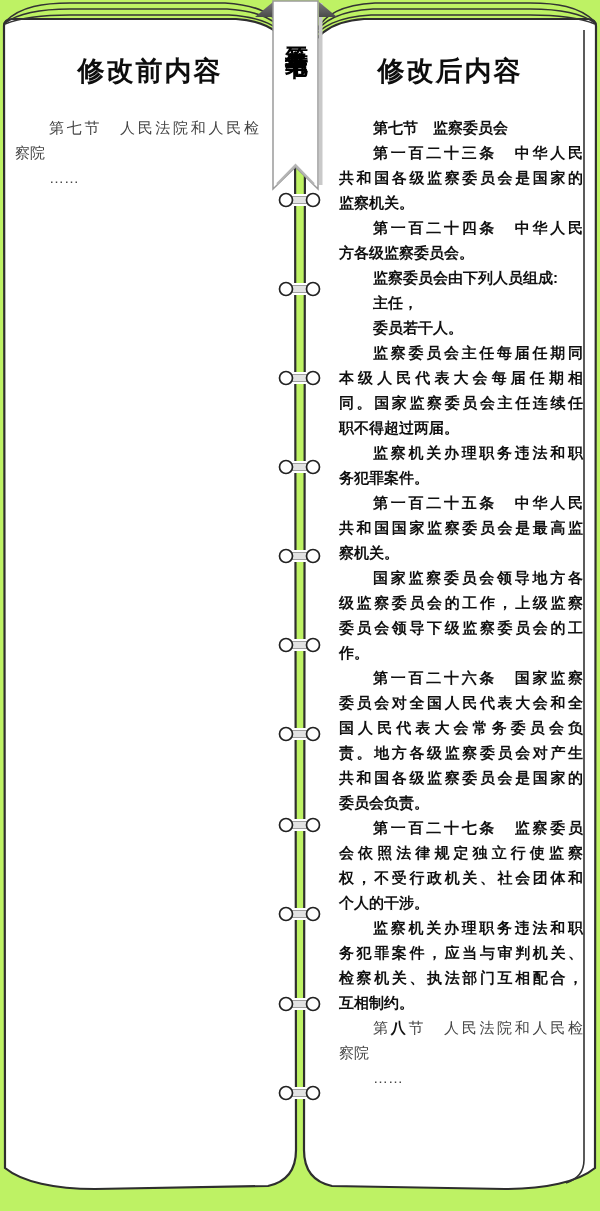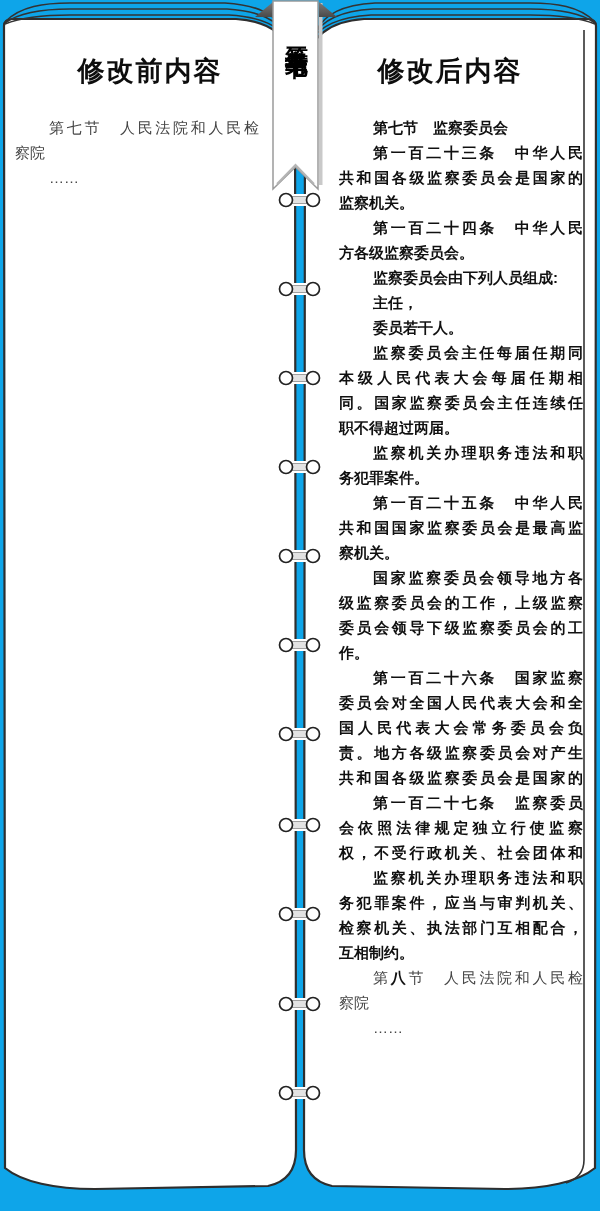--- a/index.html
+++ b/index.html
@@ -1,17 +1,17 @@
 <!DOCTYPE html>
 <html><head>
 <meta charset="utf-8">
 <style>
   html,body{margin:0;padding:0;background:#fff;}
   .stage{
-    position:relative;width:600px;height:1211px;background:#0ea5e9;overflow:hidden;
+    position:relative;width:600px;height:1211px;background:#bef264;overflow:hidden;
     font-family:"Liberation Sans","DejaVu Sans",sans-serif;
   }
   .art{position:absolute;left:0;top:0;}
   .page-header{
     position:absolute;top:53px;font-size:27px;font-weight:700;color:#0d0d0d;
     text-align:center;letter-spacing:2px;white-space:nowrap;
   }
   .page-header.left{left:4px;width:292px;}
   .page-header.right{left:304px;width:292px;}
   .ribbon-label{
@@ -123,23 +123,25 @@
       <div class="tline w-bold">察机关。</div>
       <div class="tline w-bold ind fill">国家监察委员会领导地方各</div>
       <div class="tline w-bold fill">级监察委员会的工作，上级监察</div>
       <div class="tline w-bold fill">委员会领导下级监察委员会的工</div>
       <div class="tline w-bold">作。</div>
       <div class="tline w-bold ind fill">第一百二十六条　国家监察</div>
       <div class="tline w-bold fill">委员会对全国人民代表大会和全</div>
       <div class="tline w-bold fill">国人民代表大会常务委员会负</div>
       <div class="tline w-bold fill">责。地方各级监察委员会对产生</div>
       <div class="tline w-bold fill">共和国各级监察委员会是国家的</div>
+      <div class="tline w-bold">委员会负责。</div>
       <div class="tline w-bold ind fill">第一百二十七条　监察委员</div>
       <div class="tline w-bold fill">会依照法律规定独立行使监察</div>
       <div class="tline w-bold fill">权，不受行政机关、社会团体和</div>
+      <div class="tline w-bold">个人的干涉。</div>
       <div class="tline w-bold ind fill">监察机关办理职务违法和职</div>
       <div class="tline w-bold fill">务犯罪案件，应当与审判机关、</div>
       <div class="tline w-bold fill">检察机关、执法部门互相配合，</div>
       <div class="tline w-bold">互相制约。</div>
       <div class="tline w-mixed ind fill"><span class="">第</span><span class="b">八</span><span class="">节　人民法院和人民检</span></div>
       <div class="tline w-regular">察院</div>
       <div class="tline w-regular ind">……</div>
     </div>
 
 </div>

